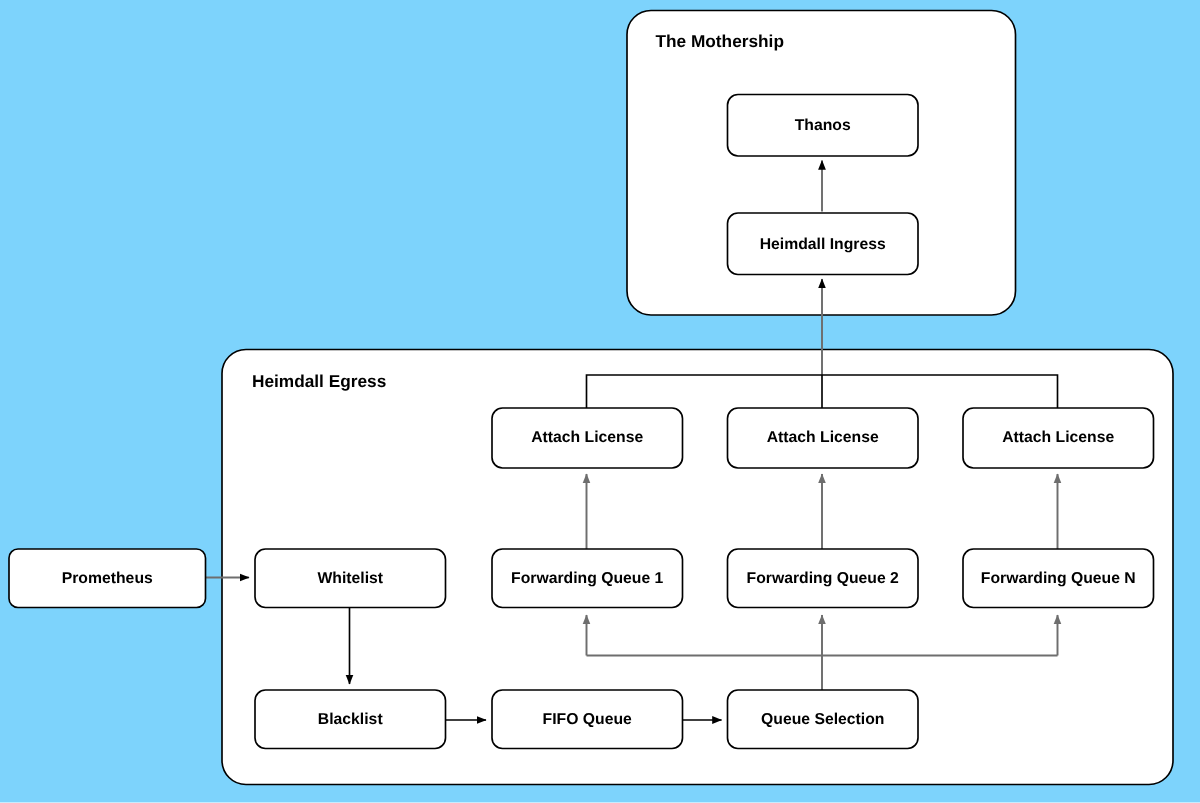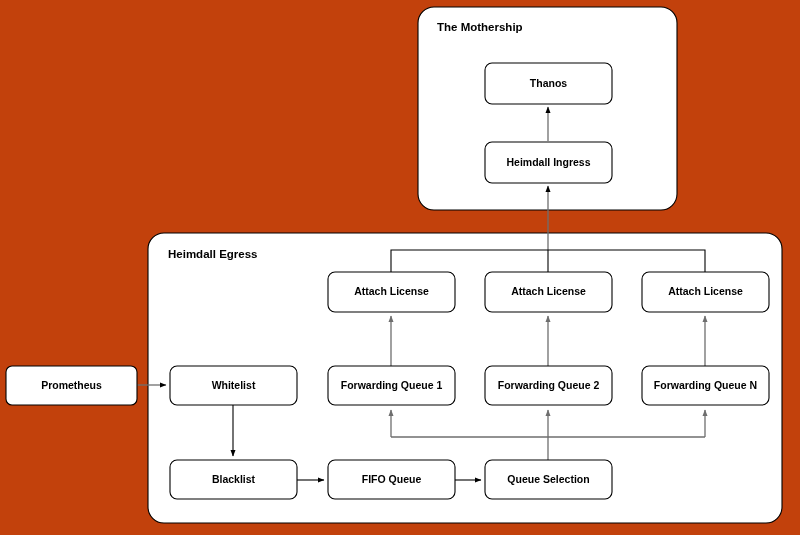--- a/index.html
+++ b/index.html
@@ -4,21 +4,21 @@
 <style>
   html, body {
     margin: 0;
     padding: 0;
     background: #ffffff;
   }
   #canvas {
     position: relative;
     width: 800px;
     height: 535px;
-    background: #c2410c;
+    background: #7dd3fc;
     font-family: "Liberation Sans", sans-serif;
     overflow: hidden;
   }
   svg.layer {
     position: absolute;
     top: 0;
     left: 0;
     width: 800px;
     height: 535px;
   }

